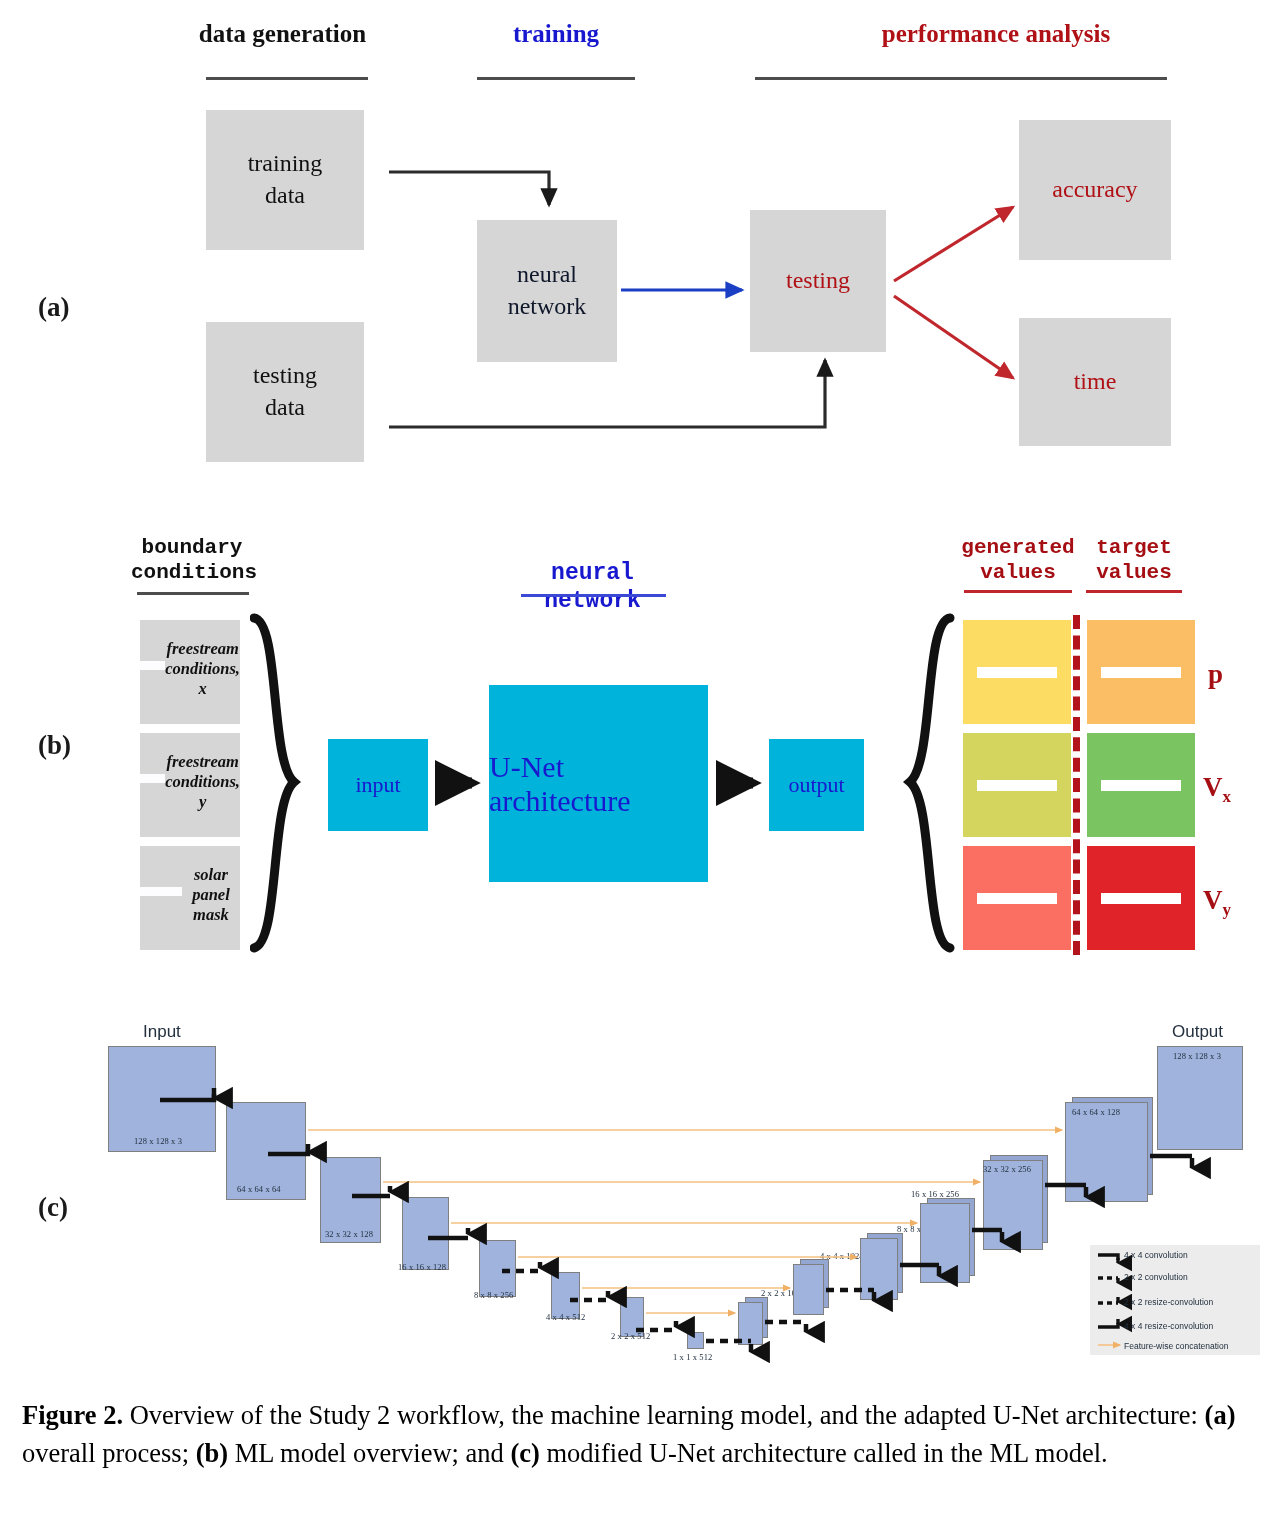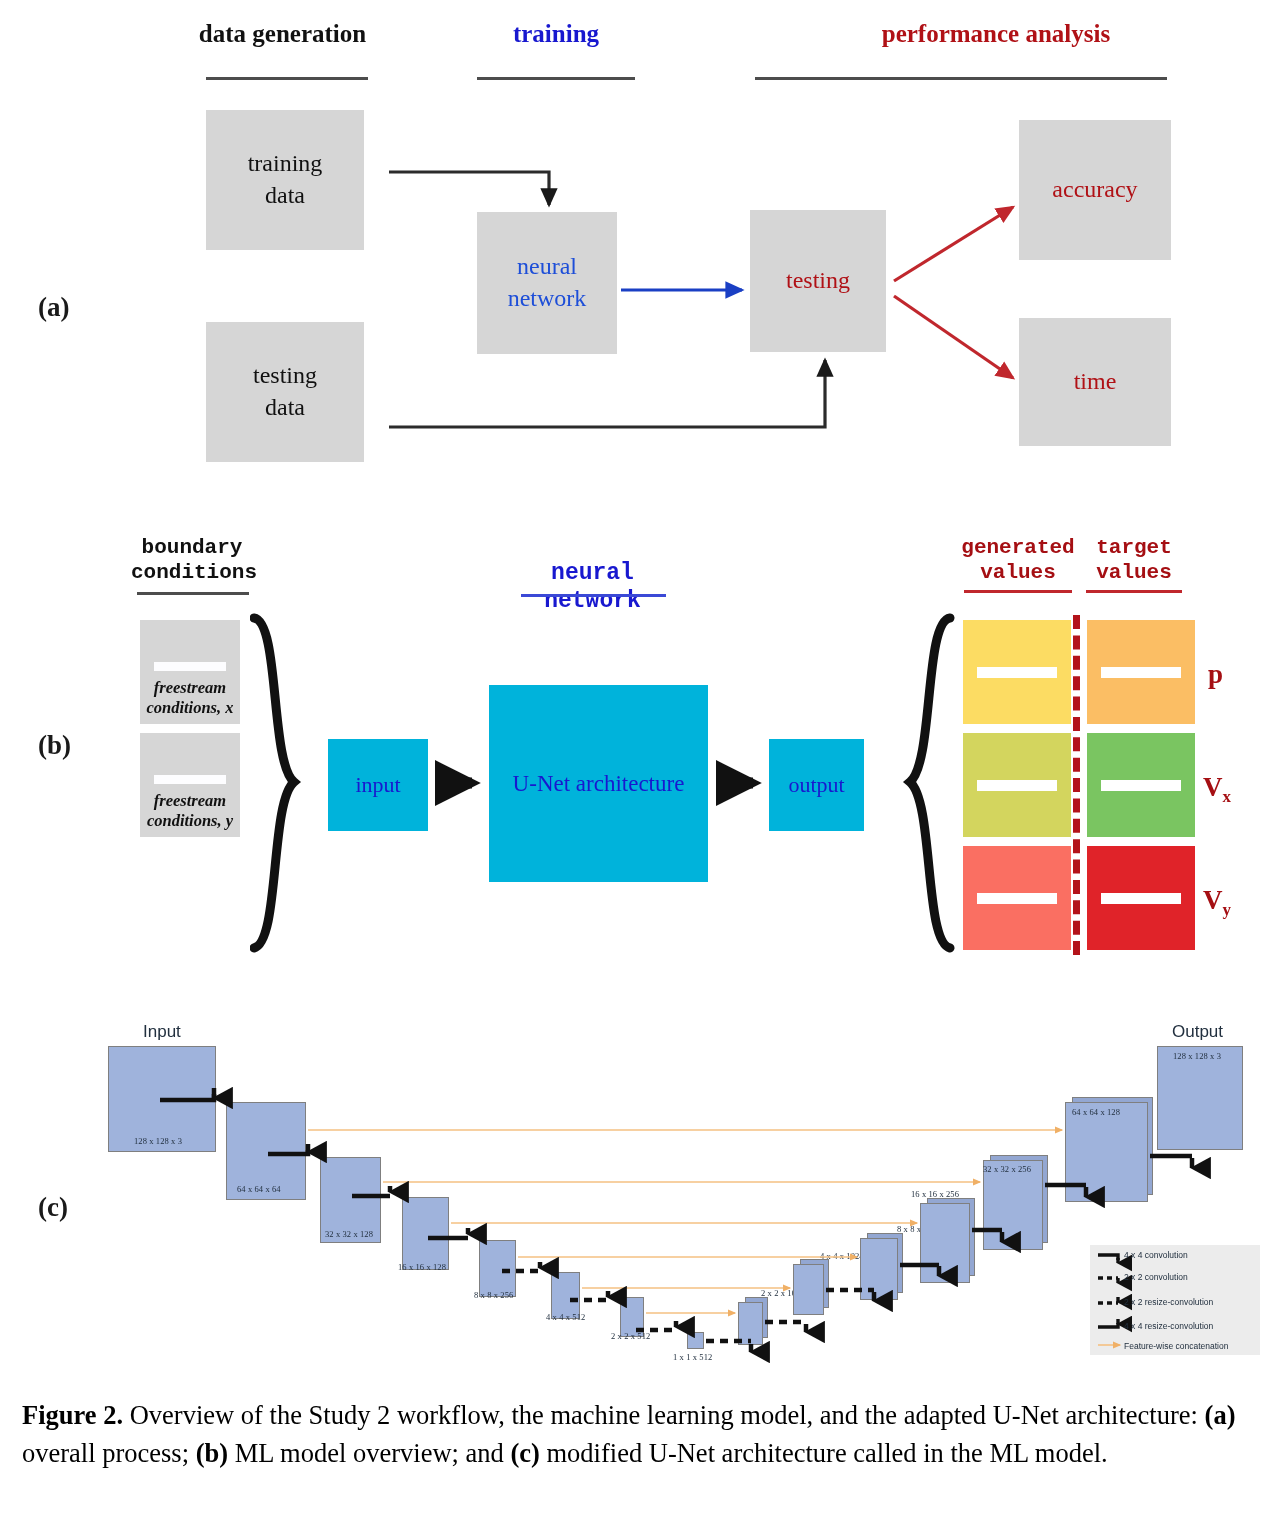--- a/index.html
+++ b/index.html
@@ -36,21 +36,21 @@
     display:flex; align-items:center; justify-content:center;
     text-align:center; line-height:1.32;
     font-family:"Liberation Serif", serif;
     font-size:24px; color:#111;
   }
 
   
   .bc-box {
     background:#d6d6d6;
     position:absolute;
-    display:flex; flex-direction:column;
+    display:flex; flex-direction:row;
     align-items:center; justify-content:flex-end;
     padding-bottom:6px;
   }
   .bc-bar {
     width:72%; height:9px; background:#fdfdff;
     margin-bottom:7px;
   }
   .bc-label {
     font-family:"Liberation Serif", serif;
     font-style:italic; font-weight:bold;
@@ -139,21 +139,21 @@
     </div>
   </div>
 
   <div class="gbox abs" style="left:206px; top:322px; width:158px; height:140px;">
     <div>
       <div>testing</div>
       <div>data</div>
     </div>
   </div>
 
-  <div class="gbox abs" style="left:477px; top:212px; width:140px; height:142px; color:#1d4ed8;">
+  <div class="gbox abs" style="left:477px; top:220px; width:140px; height:142px; color:#0f172a;">
     <div>
       <div>neural</div>
       <div>network</div>
     </div>
   </div>
 
   <div class="gbox abs" style="left:750px; top:210px; width:136px; height:142px; color:#b01116;">
     <div>testing</div>
   </div>
 
@@ -221,27 +221,34 @@
   </div>
 
   <div class="bc-box" style="left:140px; top:733px; width:100px; height:104px;">
     <div class="bc-bar"></div>
     <div class="bc-label">
       <div>freestream</div>
       <div>conditions, y</div>
     </div>
   </div>
 
+  <div class="bc-box" style="left:140px; top:846px; width:100px; height:104px;">
+    <div class="bc-bar"></div>
+    <div class="bc-label">
+      <div>solar panel</div>
+      <div>mask</div>
+    </div>
+  </div>
 
   <svg class="abs" style="left:250px; top:612px; width:58px; height:342px;">
     <path d="M4,6 C30,10 20,150 44,170 C20,190 30,330 4,336" fill="none" stroke="#111" stroke-width="9" stroke-linecap="round"></path>
   </svg>
 
   <div class="cyan" style="left:328px; top:739px; width:100px; height:92px;">input</div>
-  <div class="cyan" style="left:489px; top:685px; width:219px; height:197px; font-size:23px;">U-Net architecture</div>
+  <div class="cyan" style="left:489px; top:685px; width:219px; height:197px; font-size:30px;">U-Net architecture</div>
   <div class="cyan" style="left:769px; top:739px; width:95px; height:92px;">output</div>
 
   <svg class="abs" style="left:0; top:0; width:1286px; height:1000px; pointer-events:none;">
     <defs>
       <marker id="ar-fat" markerWidth="4.4" markerHeight="4.4" refX="3.4" refY="2.2" orient="auto" markerUnits="strokeWidth">
         <path d="M0,0.1 L4.2,2.2 L0,4.3 z" fill="#111"></path>
       </marker>
     </defs>
     <path d="M435,783 L472,783" stroke="#111" stroke-width="11" fill="none" marker-end="url(#ar-fat)"></path>
     <path d="M716,783 L753,783" stroke="#111" stroke-width="11" fill="none" marker-end="url(#ar-fat)"></path>

